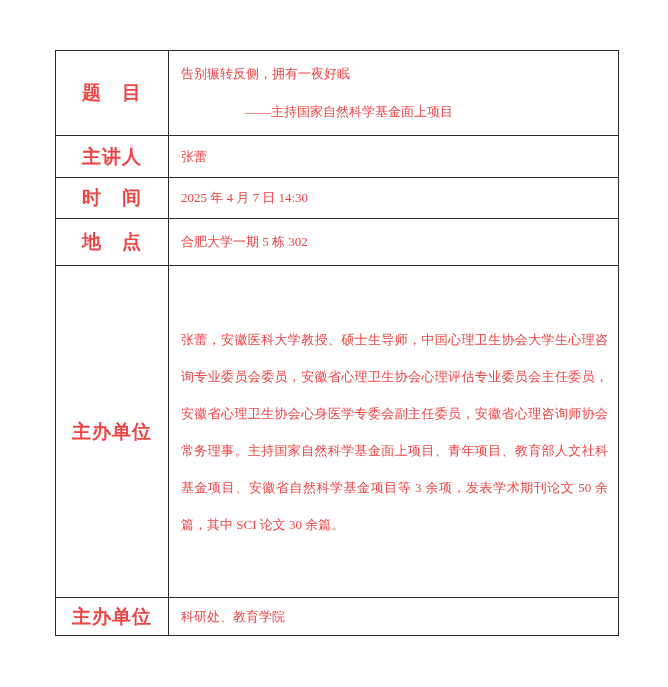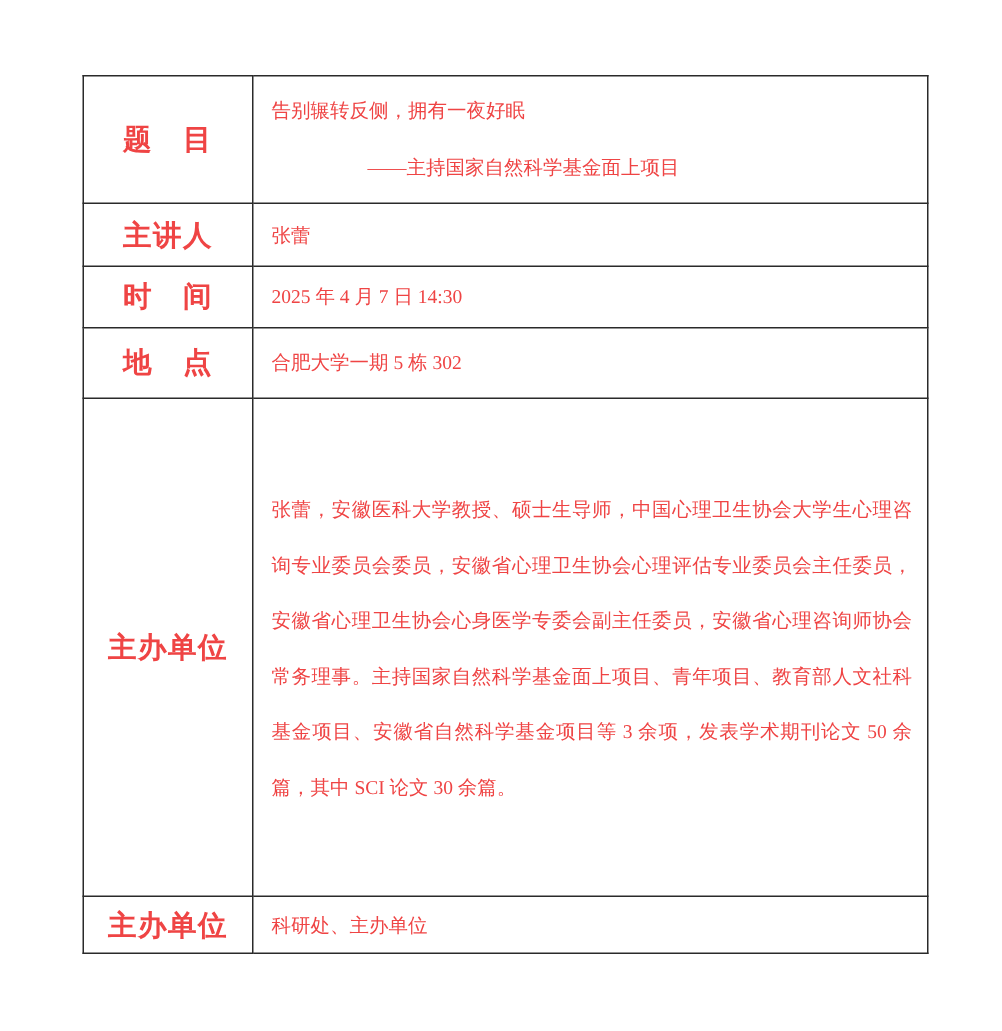--- a/index.html
+++ b/index.html
@@ -85,17 +85,17 @@
         <td class="content">合肥大学一期 5 栋 302</td>
       </tr>
       <tr class="r-bio">
         <td class="label">主办单位</td>
         <td class="content">
           <div class="bio-text">张蕾，安徽医科大学教授、硕士生导师，中国心理卫生协会大学生心理咨询专业委员会委员，安徽省心理卫生协会心理评估专业委员会主任委员，安徽省心理卫生协会心身医学专委会副主任委员，安徽省心理咨询师协会常务理事。主持国家自然科学基金面上项目、青年项目、教育部人文社科基金项目、安徽省自然科学基金项目等 3 余项，发表学术期刊论文 50 余篇，其中 SCI 论文 30 余篇。</div>
         </td>
       </tr>
       <tr class="r-host">
         <td class="label">主办单位</td>
-        <td class="content">科研处、主办单位</td>
+        <td class="content">科研处、教育学院</td>
       </tr>
     </tbody>
   </table>
 </div>
 
 </body></html>

